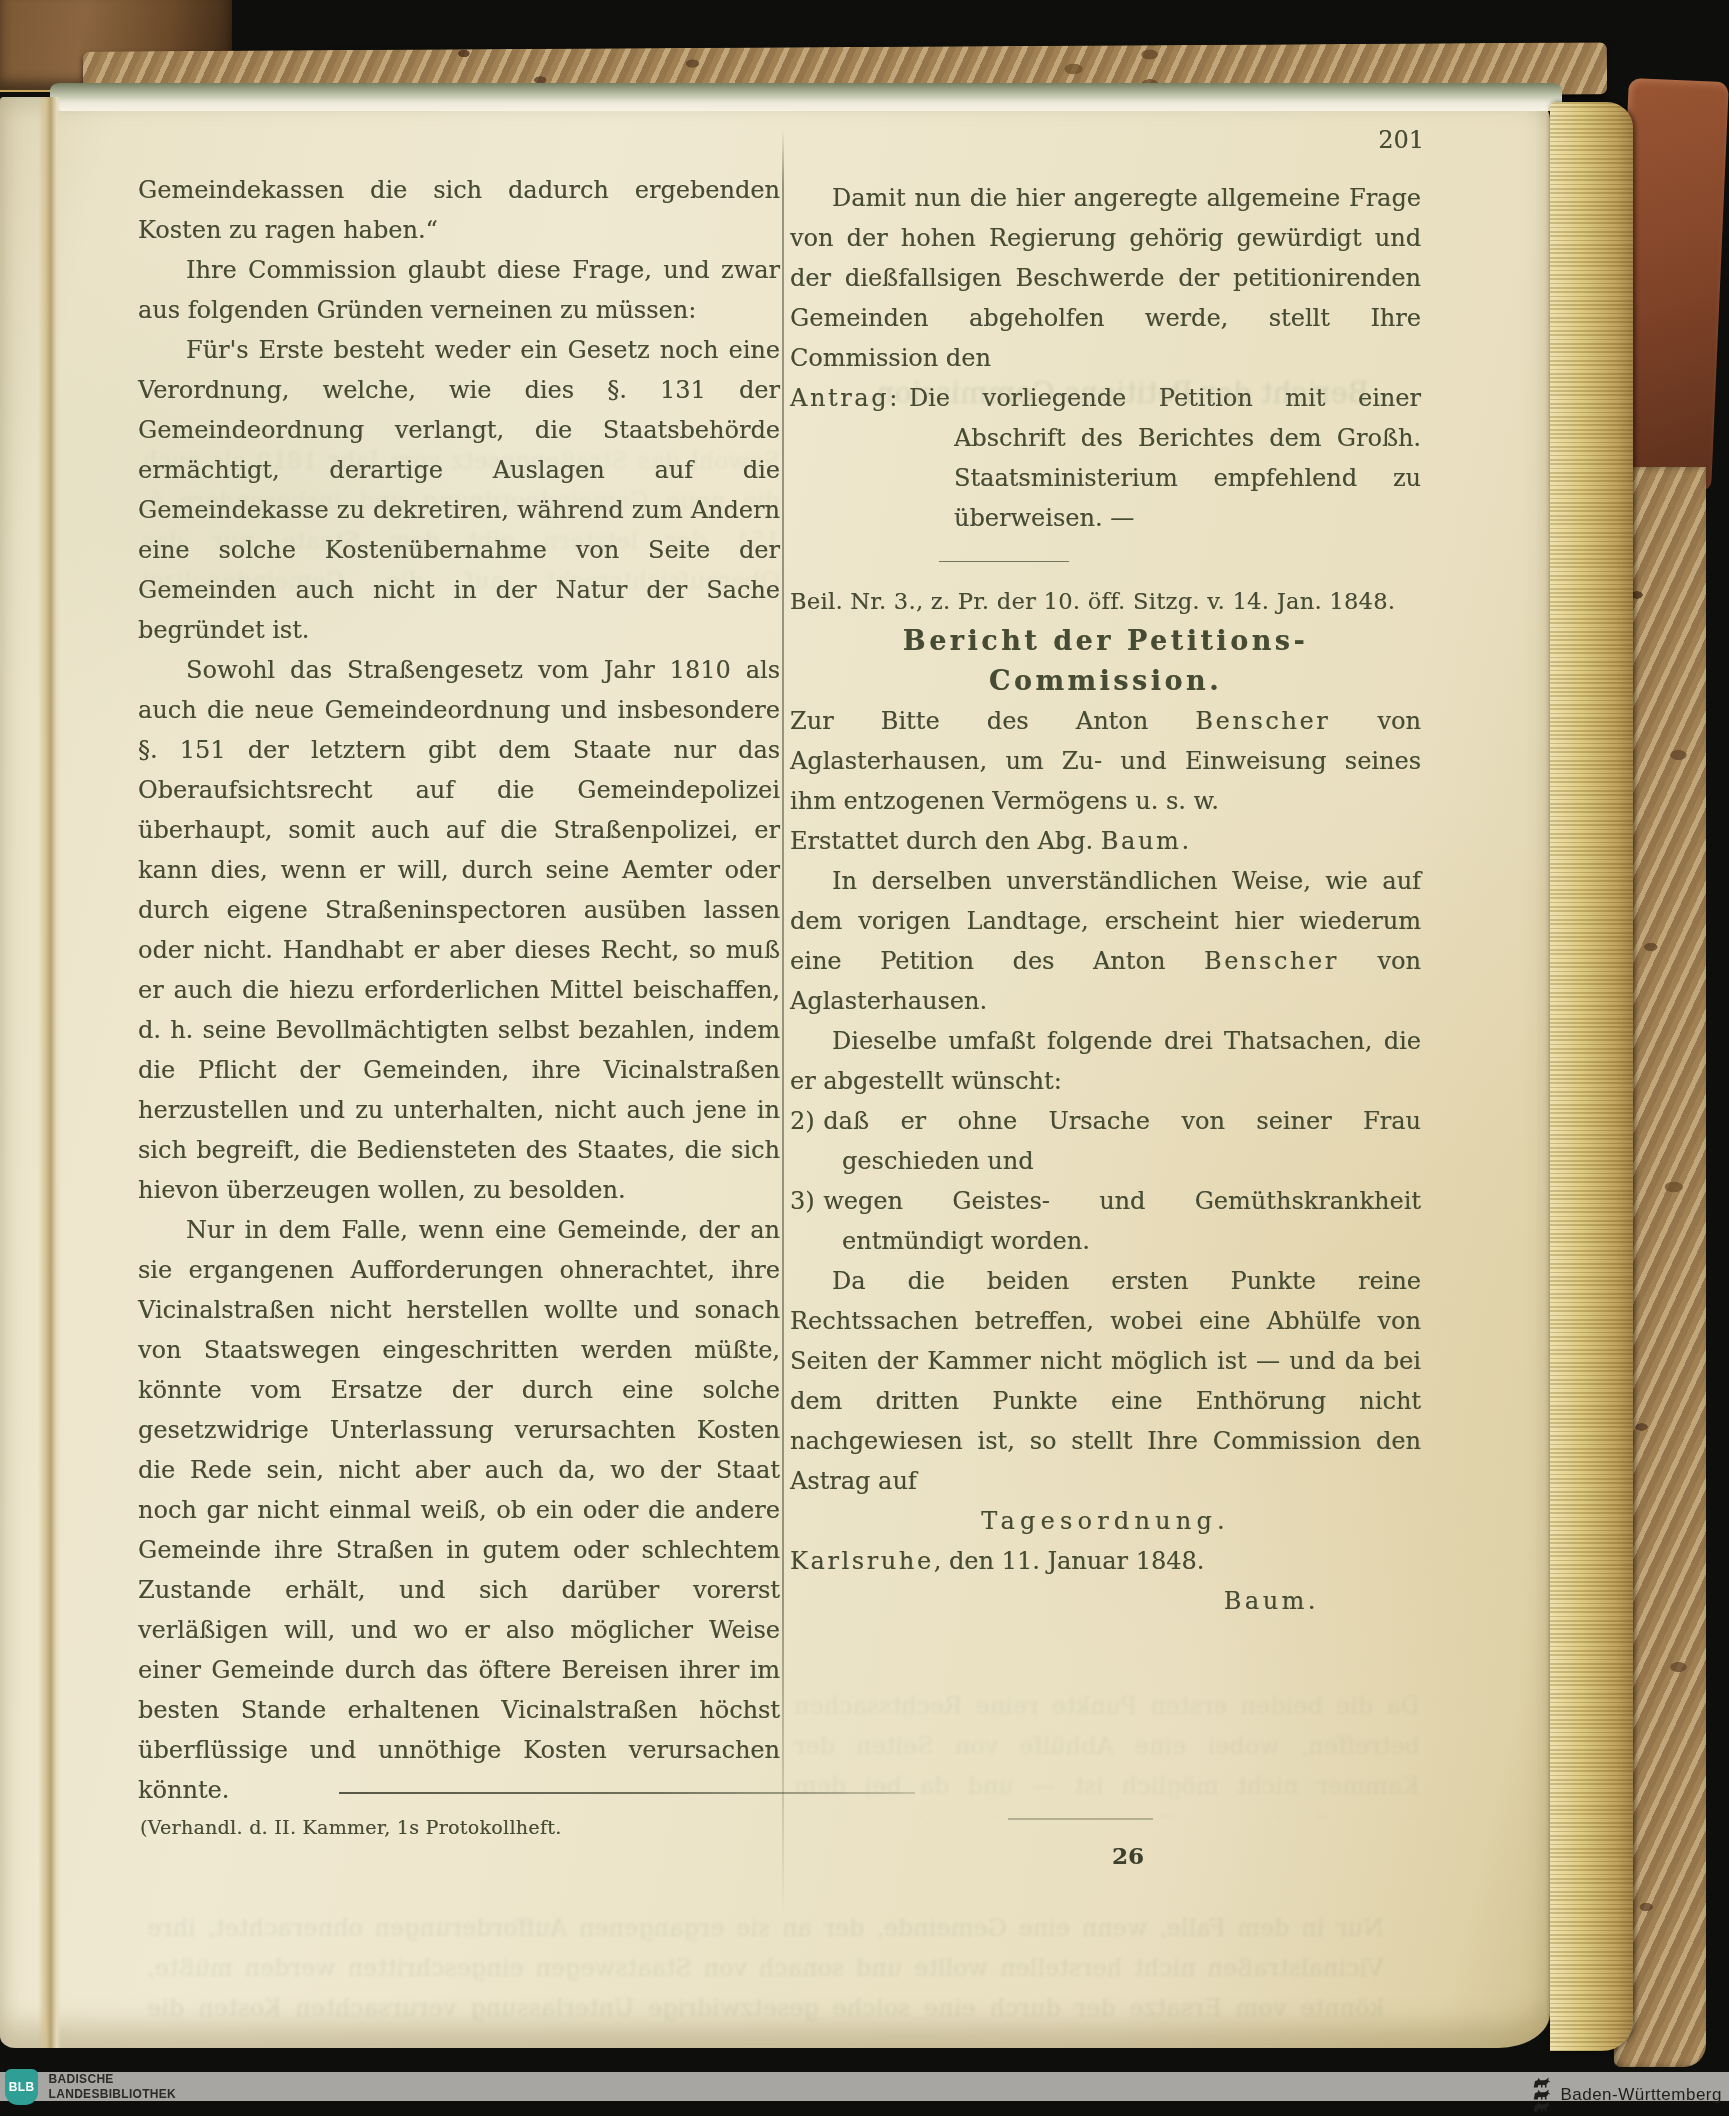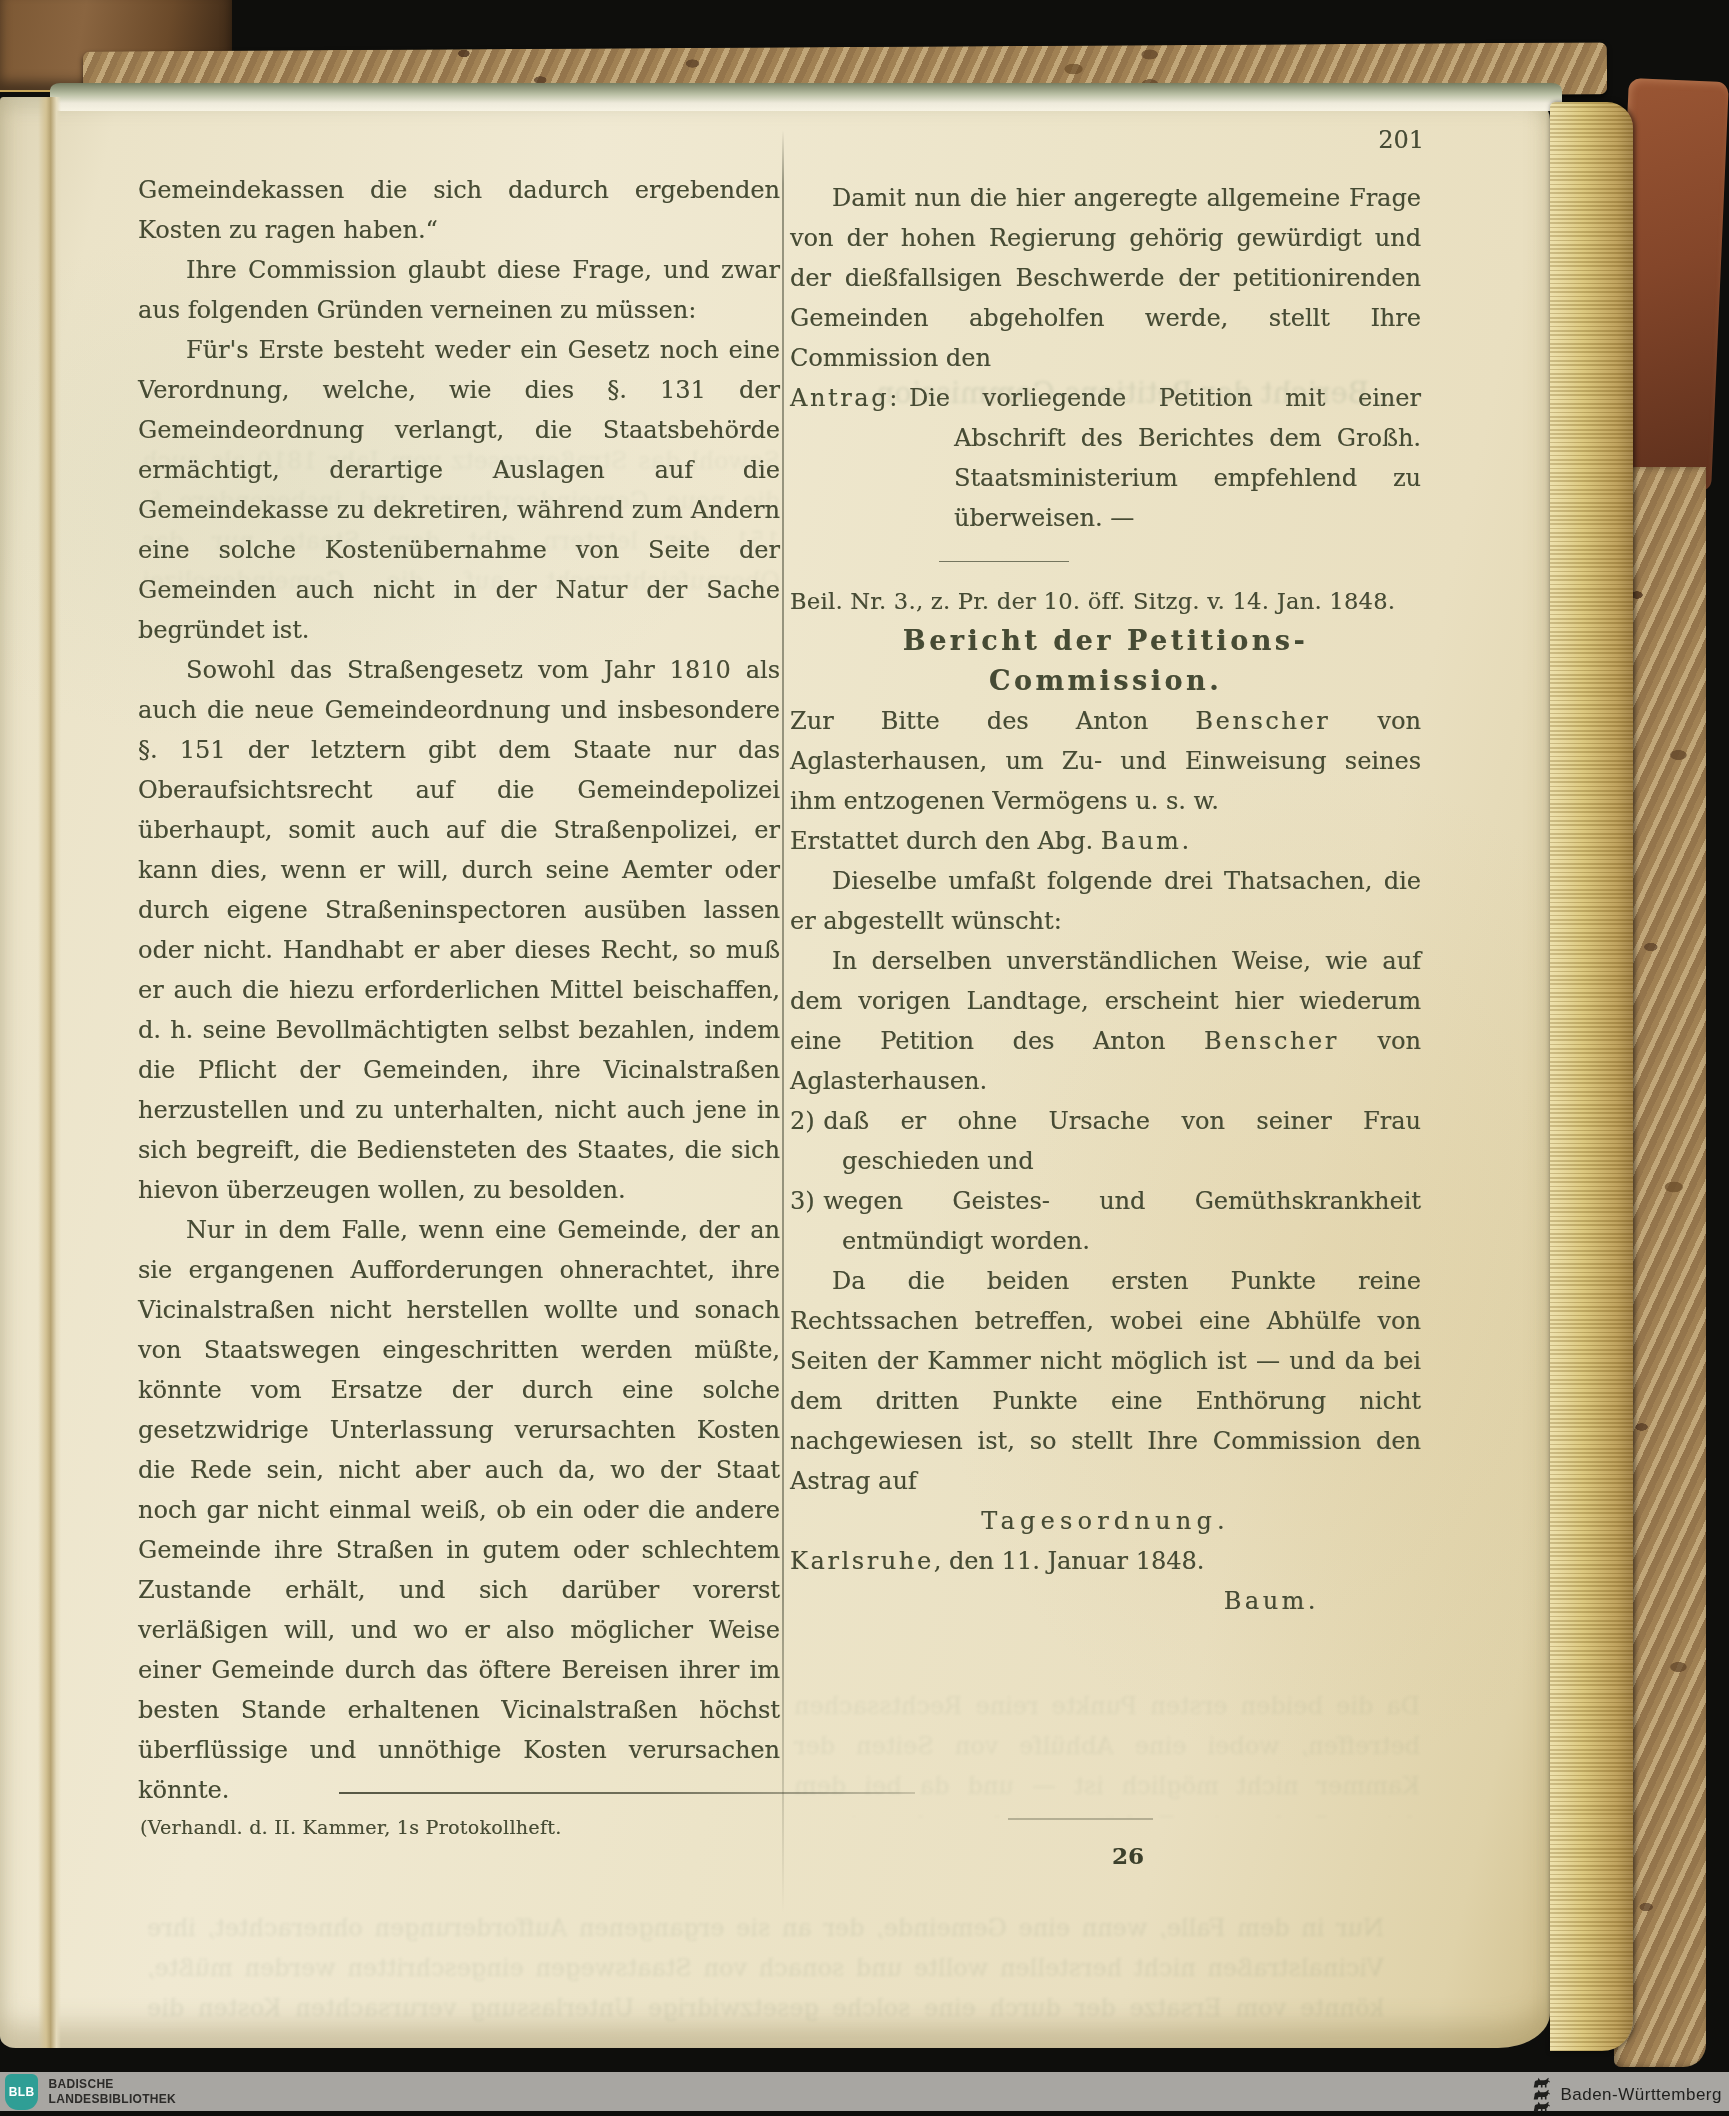--- a/index.html
+++ b/index.html
@@ -81,21 +81,21 @@
 
   
   .ghost{position:absolute;z-index:4;transform:scaleX(-1);filter:blur(1.4px);opacity:.10;
     color:#4e6a52;overflow:hidden;text-align:justify;font-size:24px;line-height:40px;pointer-events:none;}
   .g1{left:816px;top:372px;width:553px;height:90px;font-size:29px;line-height:43px;opacity:.13;}
   .g2{left:794px;top:1686px;width:626px;height:131px;opacity:.08;}
   .g3{left:147px;top:1908px;width:1237px;height:123px;opacity:.10;color:#48624c;}
   .g4{left:142px;top:441px;width:638px;height:166px;opacity:.055;}
 
   
-  .bar{position:absolute;left:0;top:2072px;width:1729px;height:39px;z-index:10;
+  .bar{position:absolute;left:0;top:2072px;width:1729px;height:29px;z-index:10;
     background:#a8a6a2;display:flex;align-items:center;
     font-family:"Liberation Sans", sans-serif;}
   .blb-shield{margin-left:5.2px;width:33px;height:36px;background:#2f9e95;color:#fff;
     border-radius:6px 6px 13px 13px;display:flex;align-items:center;justify-content:center;
     font-weight:bold;font-size:12px;letter-spacing:0.4px;flex:0 0 auto;}
   .libname{margin-left:10.4px;font-weight:bold;font-size:12px;line-height:14.7px;
     letter-spacing:0.3px;color:#2c2b29;}
   .bw{position:absolute;right:7px;top:0;height:45px;display:flex;align-items:center;gap:7px;color:#1f1f1d;}
   .lions{display:flex;flex-direction:column;gap:0.9px;}
   .lions svg{display:block;}
@@ -139,24 +139,24 @@
     </p>
     <div class="rule-short"></div>
     <p class="beil">Beil. Nr. 3., z. Pr. der 10. öff. Sitzg. v. 14. Jan. 1848.</p>
     <p class="report-heading">Bericht der Petitions-Commission.</p>
     <p class="petition">
       <span>Zur Bitte des Anton </span><span class="sperr">Benscher</span><span> von Aglasterhausen, um Zu- und Einweisung seines ihm entzogenen Vermögens u. s. w.</span>
     </p>
     <p class="reporter">
       <span>Erstattet durch den Abg. </span><span class="sperr">Baum.</span>
     </p>
-    <p class="ind" style="text-indent:42px;">Dieselbe umfaßt folgende drei Thatsachen, die er abgestellt wünscht:</p>
     <p class="ind mt" style="text-indent:42px;">
       <span>In derselben unverständlichen Weise, wie auf dem vorigen Landtage, erscheint hier wiederum eine Petition des Anton </span><span class="sperr">Benscher</span><span> von Aglasterhausen.</span>
     </p>
+    <p class="ind" style="text-indent:42px;">Dieselbe umfaßt folgende drei Thatsachen, die er abgestellt wünscht:</p>
     <p class="li">
       <span class="num">2)</span><span>daß er ohne Ursache von seiner Frau geschieden und</span>
     </p>
     <p class="li">
       <span class="num">3)</span><span>wegen Geistes- und Gemüthskrankheit entmündigt worden.</span>
     </p>
     <p class="ind" style="text-indent:42px;">Da die beiden ersten Punkte reine Rechtssachen betreffen, wobei eine Abhülfe von Seiten der Kammer nicht möglich ist — und da bei dem dritten Punkte eine Enthörung nicht nachgewiesen ist, so stellt Ihre Commission den Astrag auf</p>
     <p class="tagesordnung">Tagesordnung.</p>
     <p class="karlsruhe">
       <span class="sperr">Karlsruhe</span><span>, den 11. Januar 1848.</span>

